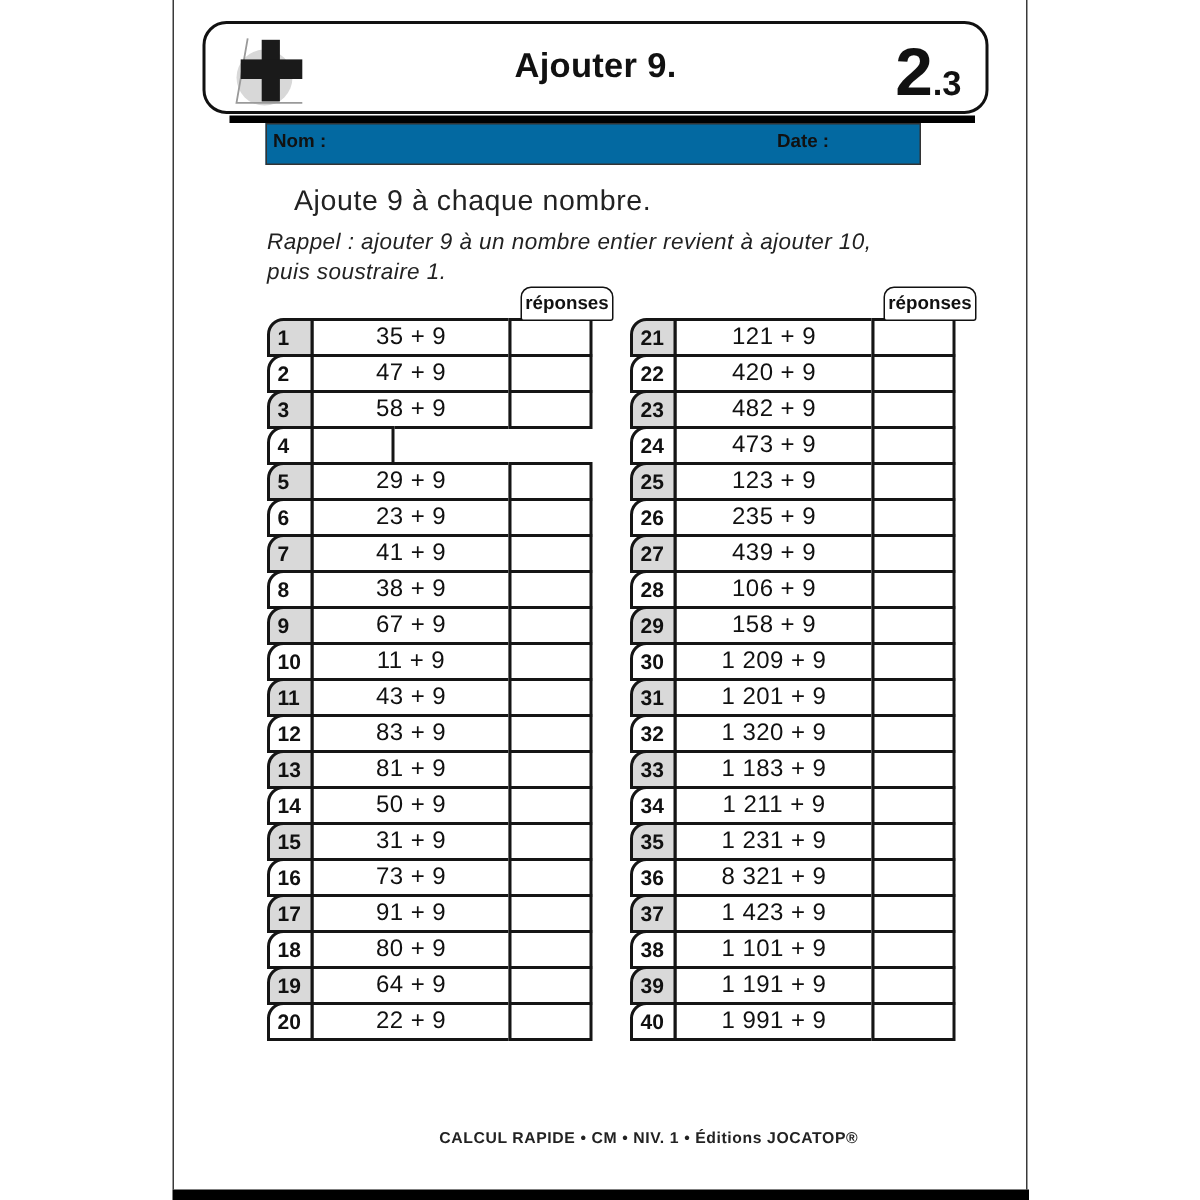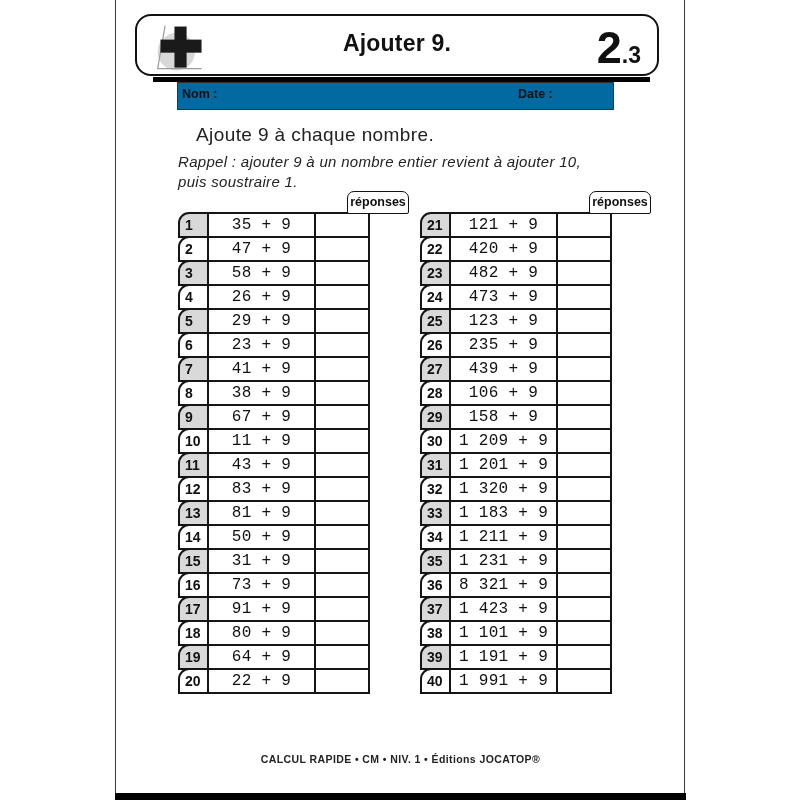--- a/index.html
+++ b/index.html
@@ -64,28 +64,28 @@
   .wtable.t2{left:420px;}
   .wrow{display:flex;height:26px;}
   .wrow + .wrow{margin-top:-2px;}
   .wrow > div{box-sizing:border-box;border:2px solid #151515;background:#fff;}
   .cell-num{
     width:31px;border-top-left-radius:11px;font-weight:700;font-size:14px;
     padding-left:5px;display:flex;align-items:center;position:relative;z-index:1;
   }
   .wrow.shaded .cell-num{background:#d9d9d9;}
   .cell-expr{
-    width:109px;margin-left:-2px;display:flex;align-items:center;justify-content:center;
-    font-size:16px;letter-spacing:0.3px;font-family:Liberation Mono, monospace;
+    width:134px;margin-left:-2px;display:flex;align-items:center;justify-content:center;
+    font-size:16px;letter-spacing:0.3px;
   }
   .cell-ans{width:56px;margin-left:-2px;}
   
   .footer{
     position:absolute;left:115px;top:753px;width:571px;text-align:center;
-    font-size:10.5px;font-weight:700;letter-spacing:0.4px;color:#222;
+    font-size:10.5px;font-weight:700;letter-spacing:0.4px;color:#222;padding-left:32px;
   }
 </style>
 </head>
 <body>
 
 <div class="sheet">
 
   <div class="page-frame"></div>
 
   <div class="header-box">
@@ -129,21 +129,20 @@
         <div class="cell-expr">47 + 9</div>
         <div class="cell-ans"></div>
       </div>
       <div class="wrow shaded">
         <div class="cell-num">3</div>
         <div class="cell-expr">58 + 9</div>
         <div class="cell-ans"></div>
       </div>
       <div class="wrow">
         <div class="cell-num">4</div>
-        <div class="cell-expr">26 + 9</div>
         <div class="cell-ans"></div>
       </div>
       <div class="wrow shaded">
         <div class="cell-num">5</div>
         <div class="cell-expr">29 + 9</div>
         <div class="cell-ans"></div>
       </div>
       <div class="wrow">
         <div class="cell-num">6</div>
         <div class="cell-expr">23 + 9</div>

